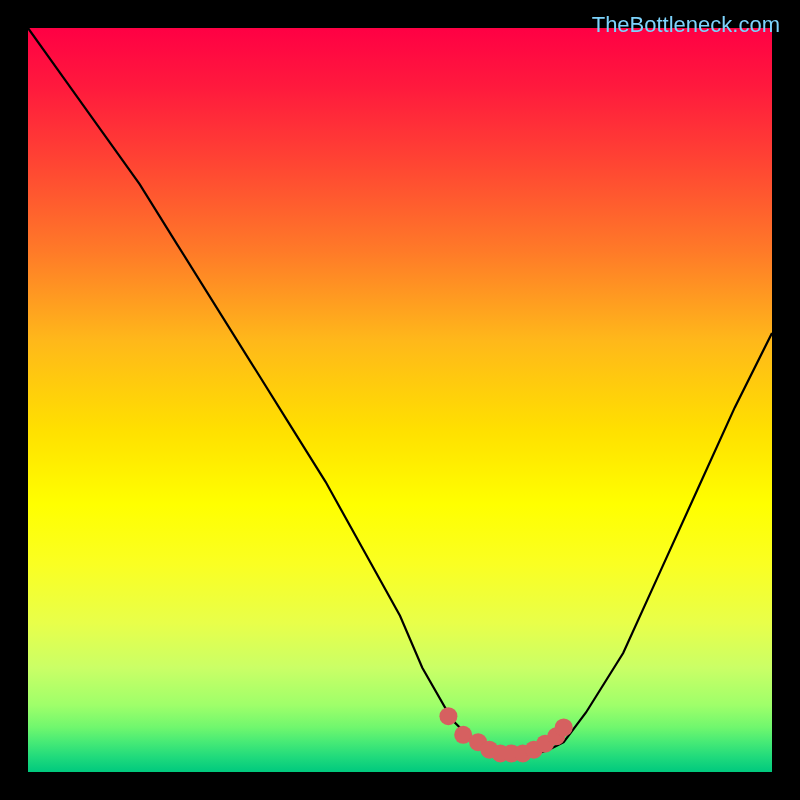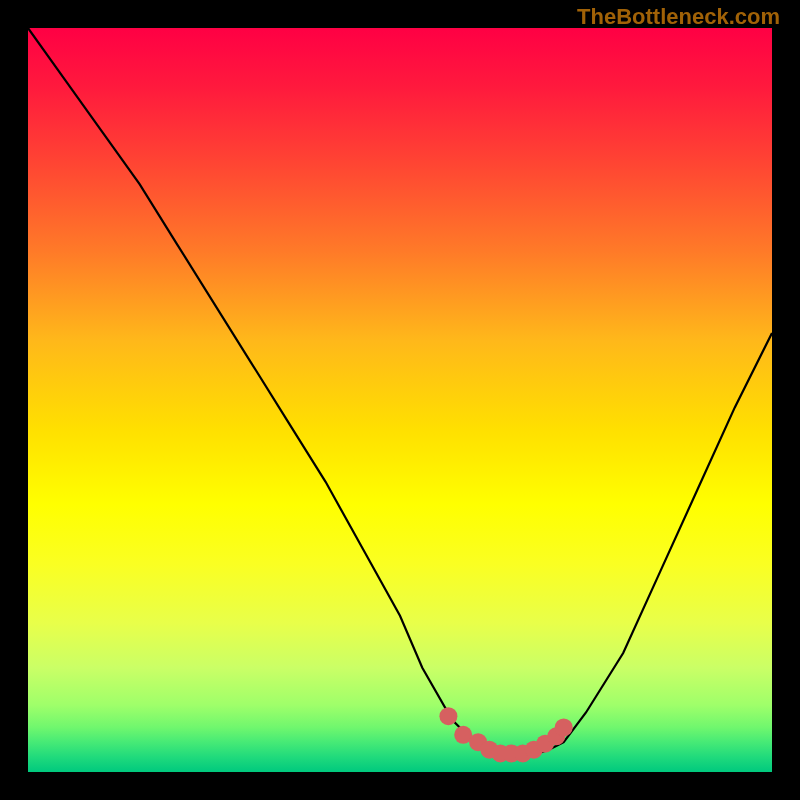--- a/index.html
+++ b/index.html
@@ -18,21 +18,21 @@
     #caff66 86%,
     #9fff6a 91%,
     #70f76e 94%,
     #46ea76 96%,
     #20da7c 98%,
     #00c97e 100%);
 }
 .curve{position:absolute;top:28px;left:28px;pointer-events:none}
 .dots{position:absolute;top:28px;left:28px;pointer-events:none}
 .dot{fill:#d66060}
-.watermark{position:absolute;top:4px;right:20px;color:#a16207;font-size:22px;font-weight:bold}
+.watermark{position:absolute;top:12px;right:20px;color:#7dd3fc;font-size:22px;font-weight:normal}
 </style>
 </head>
 <body>
 
 <div class="frame">
   <div class="plot-area"></div>
 
   <svg class="curve" width="744" height="744" viewBox="0 0 744 744">
     <path id="curve-path" d="M0.0 0.0 L37.2 52.1 L74.4 104.2 L111.6 156.2 L148.8 215.8 L186.0 275.3 L223.2 334.8 L260.4 394.3 L297.6 453.8 L334.8 520.8 L372.0 587.8 L394.3 639.8 L424.1 691.9 L446.4 714.2 L468.7 729.1 L498.5 729.1 L520.8 721.7 L535.7 714.2 L558.0 684.5 L595.2 625.0 L632.4 543.1 L669.6 461.3 L706.8 379.4 L744.0 305.0" stroke="#000" stroke-width="2.2" fill="none"></path>
   </svg>

